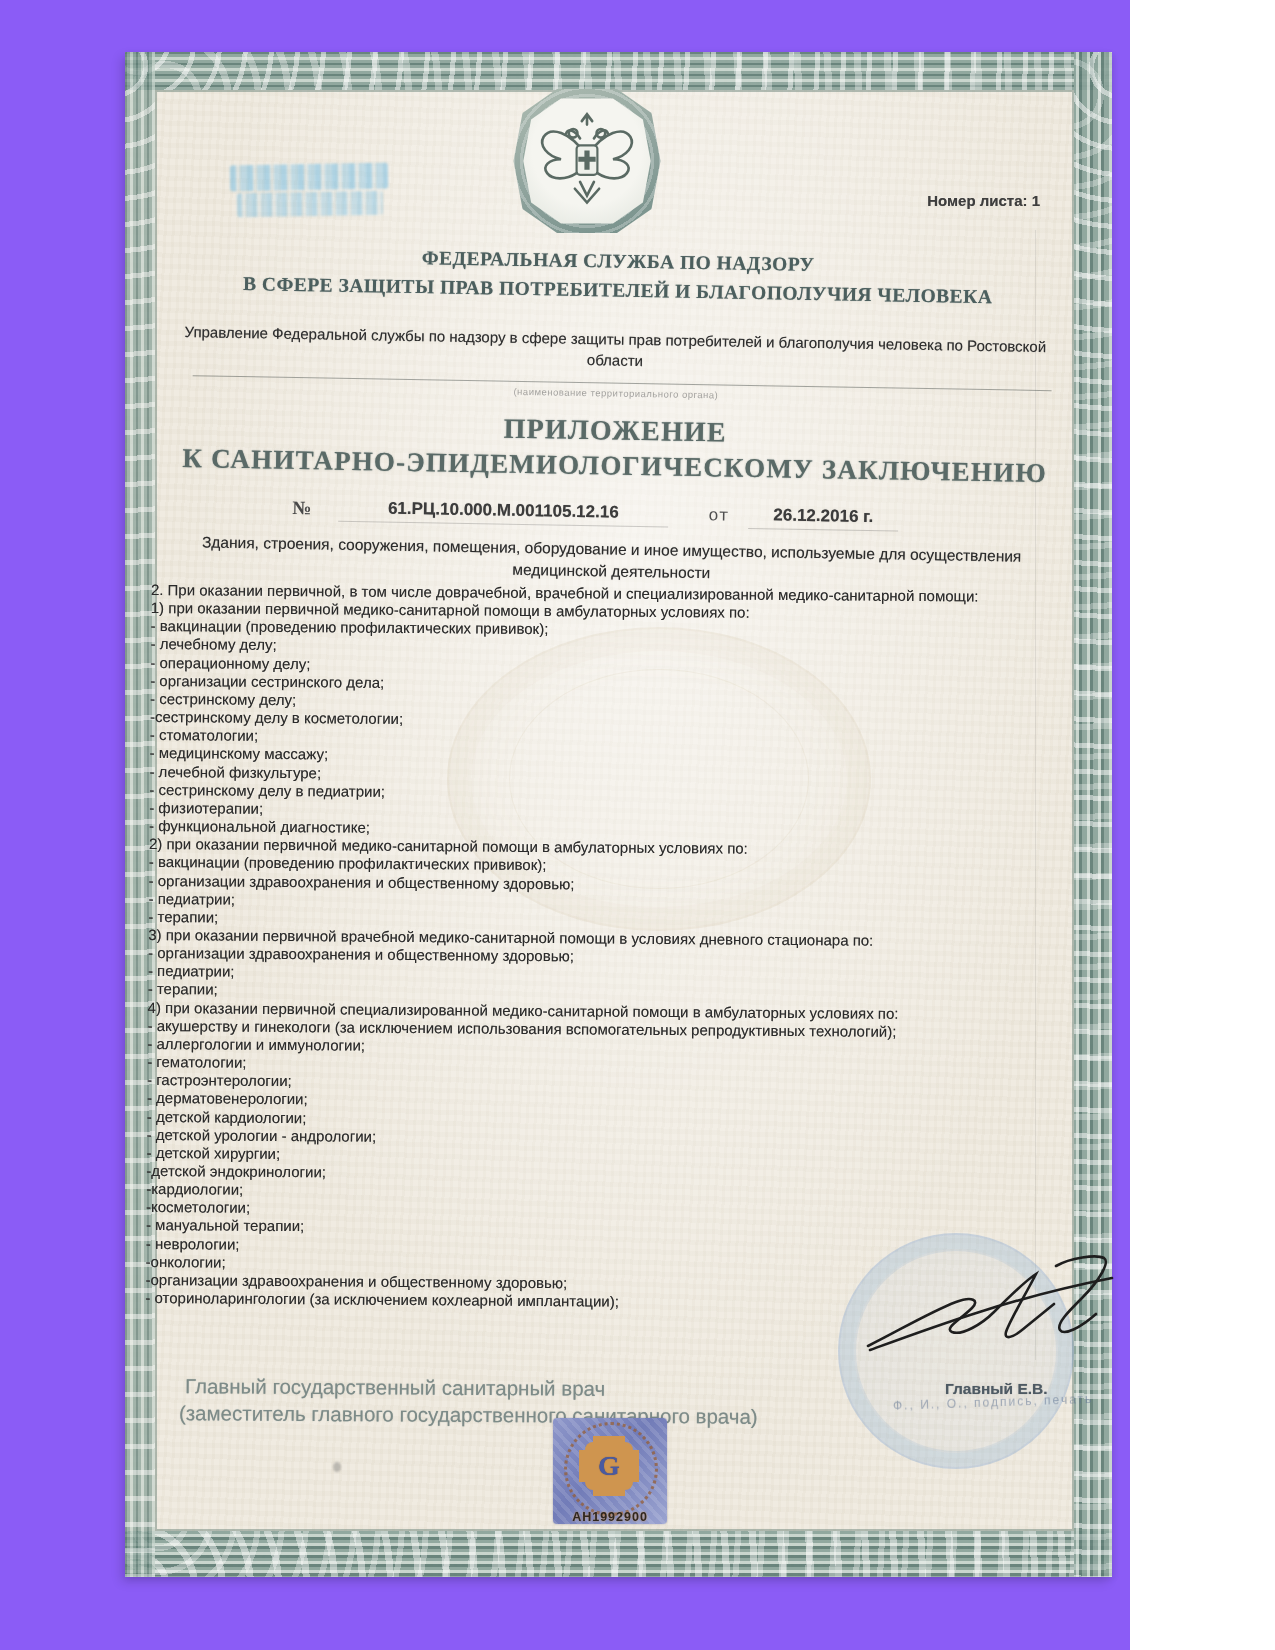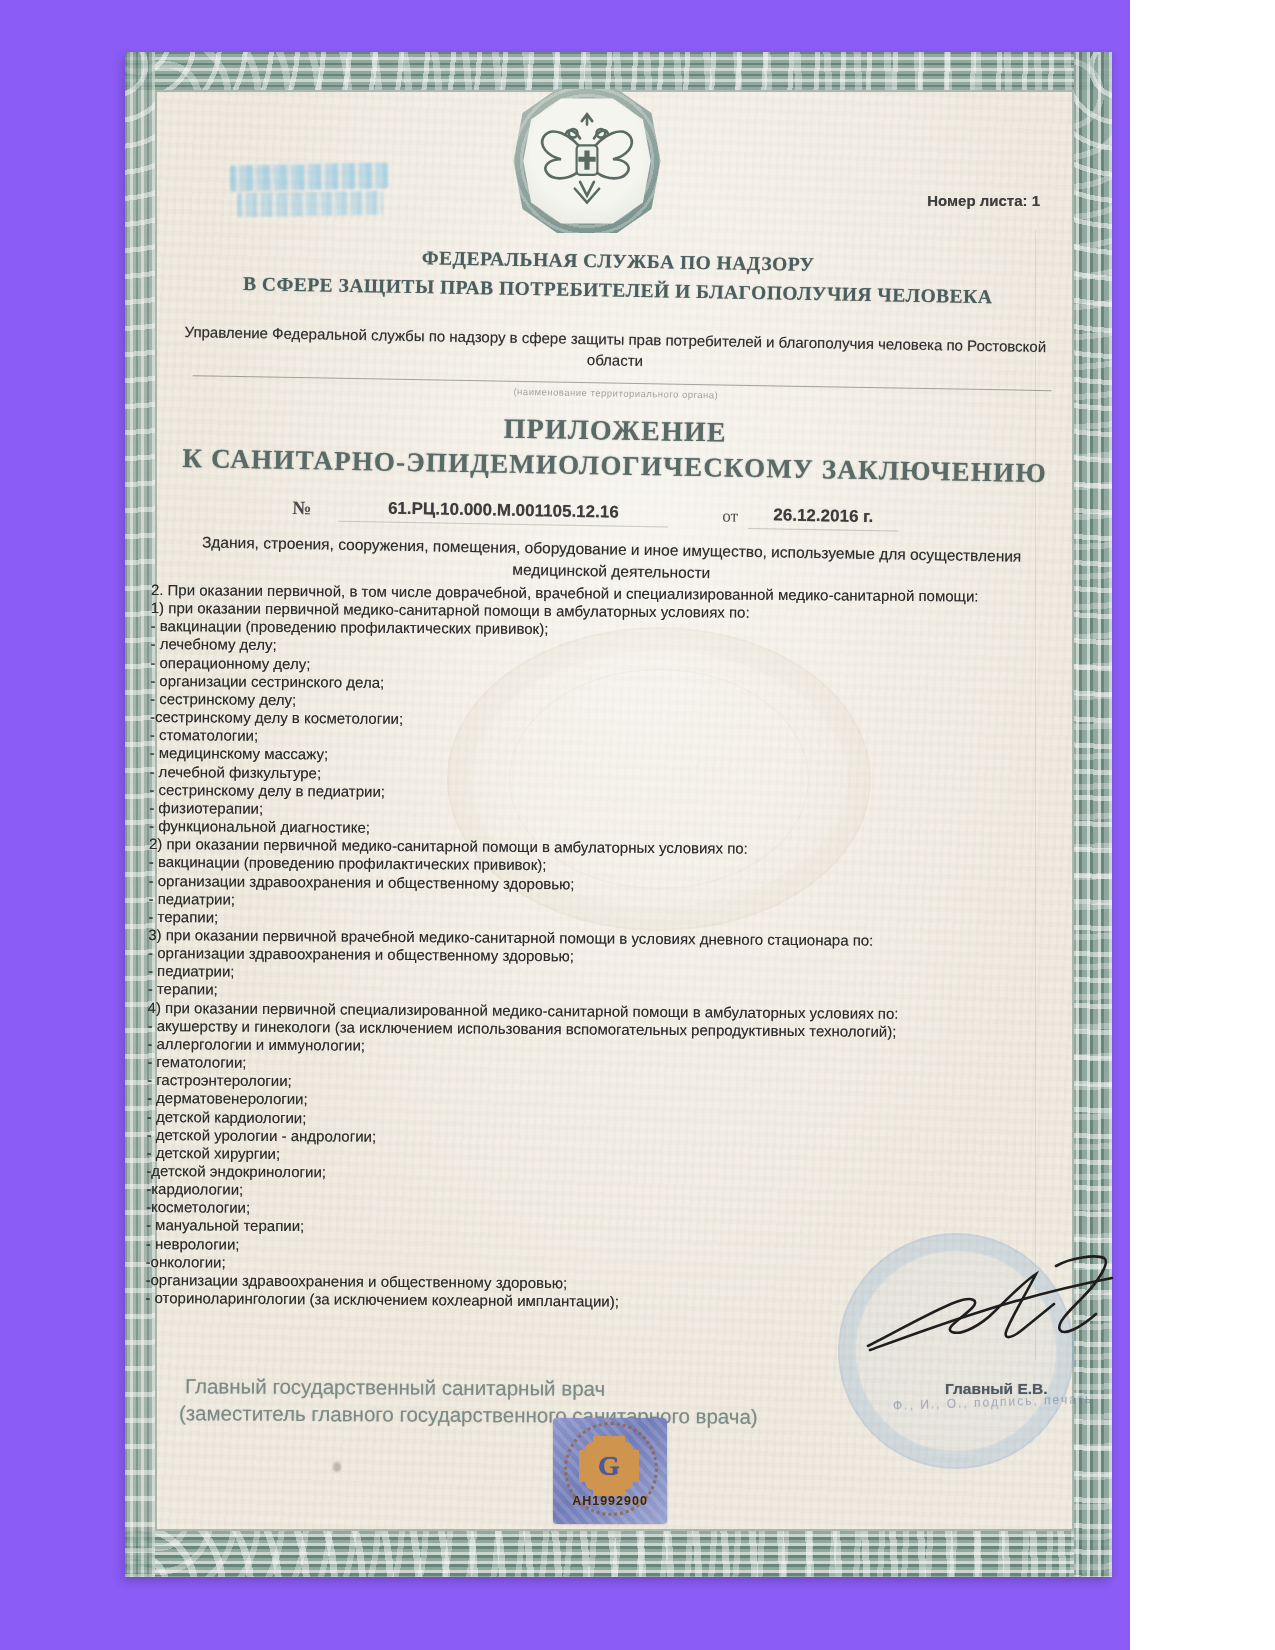--- a/index.html
+++ b/index.html
@@ -106,21 +106,21 @@
   .doc-title { position:absolute; left:0; right:0; text-align:center;
     font-family:"Liberation Serif", serif; font-weight:bold; color:var(--title-ink);
     letter-spacing:1.2px; text-shadow:0 0 1.4px rgba(90,106,103,.7);
   }
   .doc-title.l1 { top:164px; font-size:28px; }
   .doc-title.l2 { top:200px; font-size:27px; }
   .num-row { position:absolute; left:0; right:0; top:252px; height:26px; font-size:17px; color:#3c3c3c; }
   .num-label { position:absolute; left:172px; top:0; font-family:"Liberation Serif", serif; font-size:19px; font-weight:bold; color:#4a4a4a; }
   .num-value { position:absolute; left:218px; width:330px; top:0; text-align:center; font-weight:bold;
     border-bottom:1px solid rgba(90,90,90,.28); padding-bottom:3px; text-shadow:0 0 .7px rgba(50,50,50,.55); }
-  .num-from { position:absolute; left:602px; top:2px; font-family:Liberation Serif, serif; color:#4f4f4f; }
+  .num-from { position:absolute; left:588px; top:2px; font-family:Liberation Mono, monospace; color:#4f4f4f; }
   .num-date { position:absolute; left:628px; width:150px; top:0; text-align:center; font-weight:bold;
     border-bottom:1px solid rgba(90,90,90,.28); padding-bottom:3px; text-shadow:0 0 .7px rgba(50,50,50,.55); }
   .subject { position:absolute; left:72px; width:840px; top:288px; text-align:center;
     font-size:15.5px; font-weight:500; color:#2c2c2c; line-height:22px; text-shadow:0 0 .7px rgba(40,40,40,.5);
   }
   .body-text { position:absolute; left:26px; right:38px; top:529px;
     font-size:15px; line-height:18.15px; color:var(--ink); transform:rotate(.45deg); transform-origin:0 0;
     text-shadow:0 0 .6px rgba(40,40,40,.5);
   }
   .body-line { white-space:nowrap; overflow:hidden; }
@@ -148,21 +148,21 @@
   }
   .holo-ring { position:absolute; left:11px; top:4px; width:88px; height:88px; border-radius:50%;
     border:3px dotted rgba(150,95,55,.75); }
   .holo-core { position:absolute; left:32px; top:24px; width:48px; height:48px; border-radius:8px;
     background:var(--holo-orange);
     display:flex; align-items:center; justify-content:center;
     box-shadow: -14px 0 0 -8px var(--holo-orange), 14px 0 0 -8px var(--holo-orange), 0 -14px 0 -8px var(--holo-orange), 0 14px 0 -8px var(--holo-orange);
   }
   .holo-core span { font-size:28px; font-weight:bold; color:#4a5aa0; font-family:"Liberation Serif",serif;
     text-shadow:0 0 1px rgba(40,50,110,.8); }
-  .holo-number { position:absolute; left:0; right:0; bottom:16px; text-align:center;
+  .holo-number { position:absolute; left:0; right:0; bottom:0; text-align:center;
     font-size:12.5px; font-weight:bold; letter-spacing:1px; color:#2e2620;
     text-shadow:0 0 2px rgba(207,149,79,.9); }
   .small-blot { position:absolute; left:208px; top:1410px; width:8px; height:10px; border-radius:50%;
     background:rgba(90,90,90,.35); filter:blur(1px); }
 </style>
 </head>
 <body>
 
 <div class="canvas">
   <div class="page">

